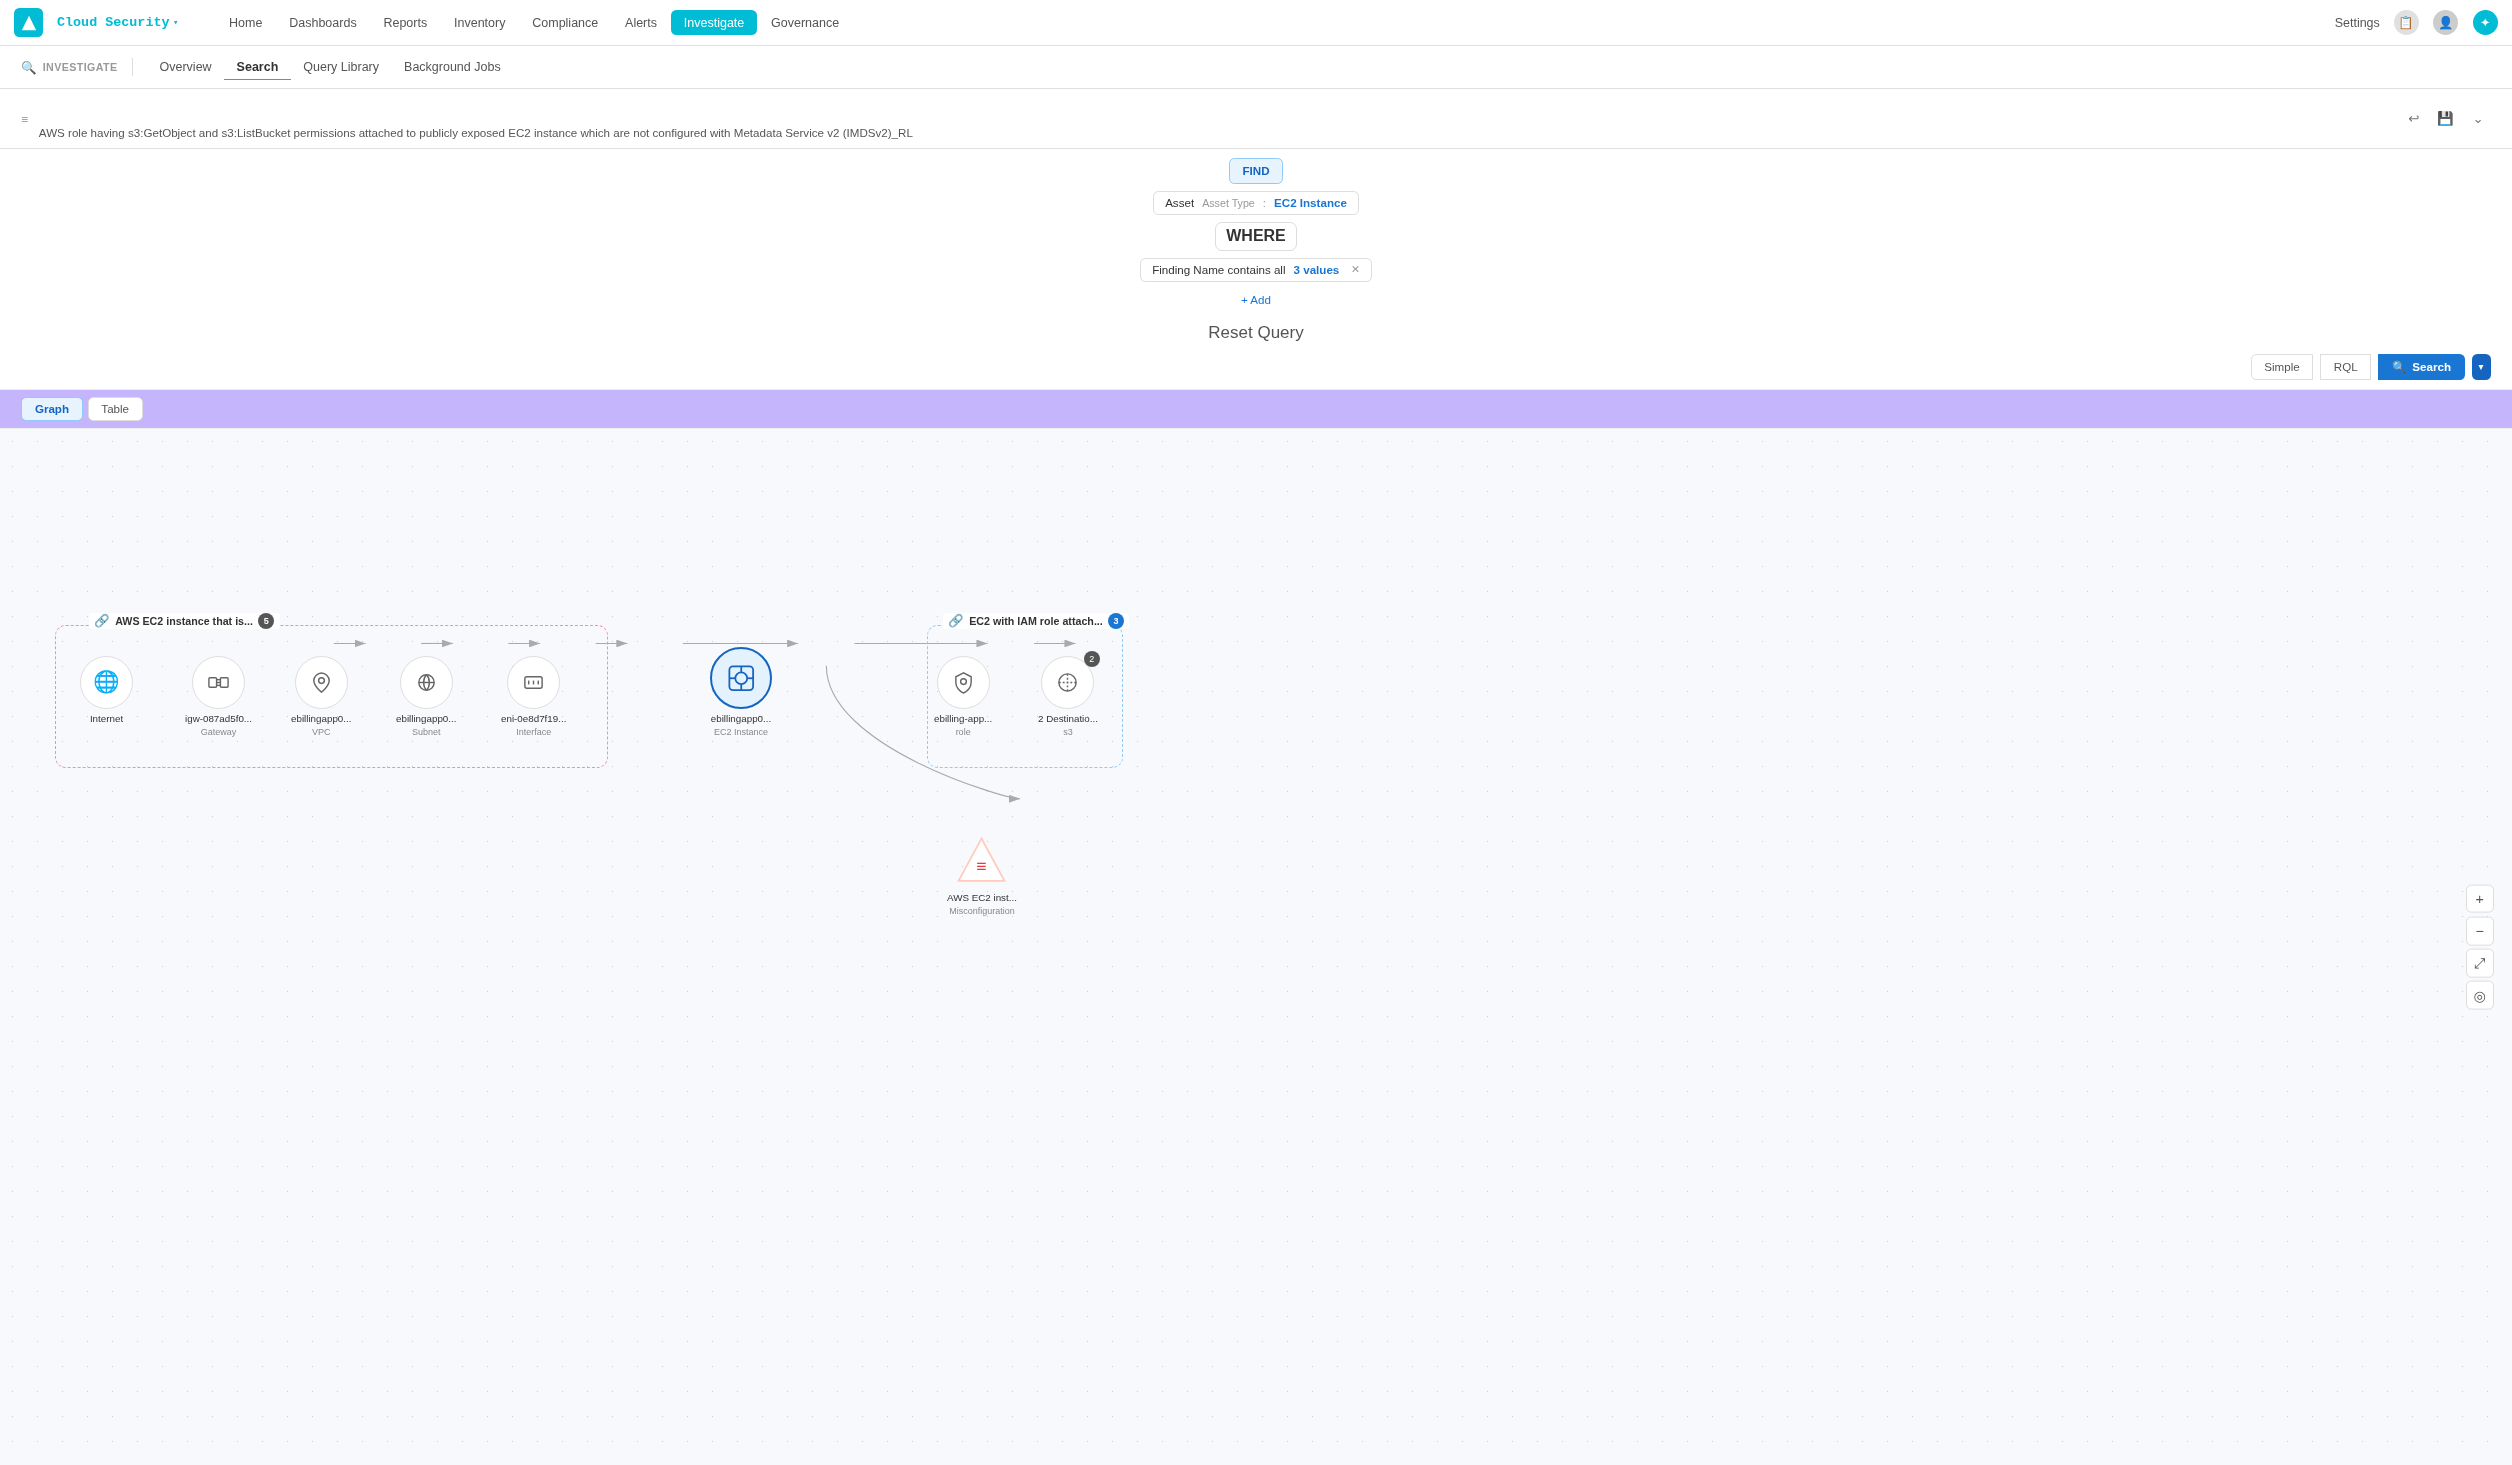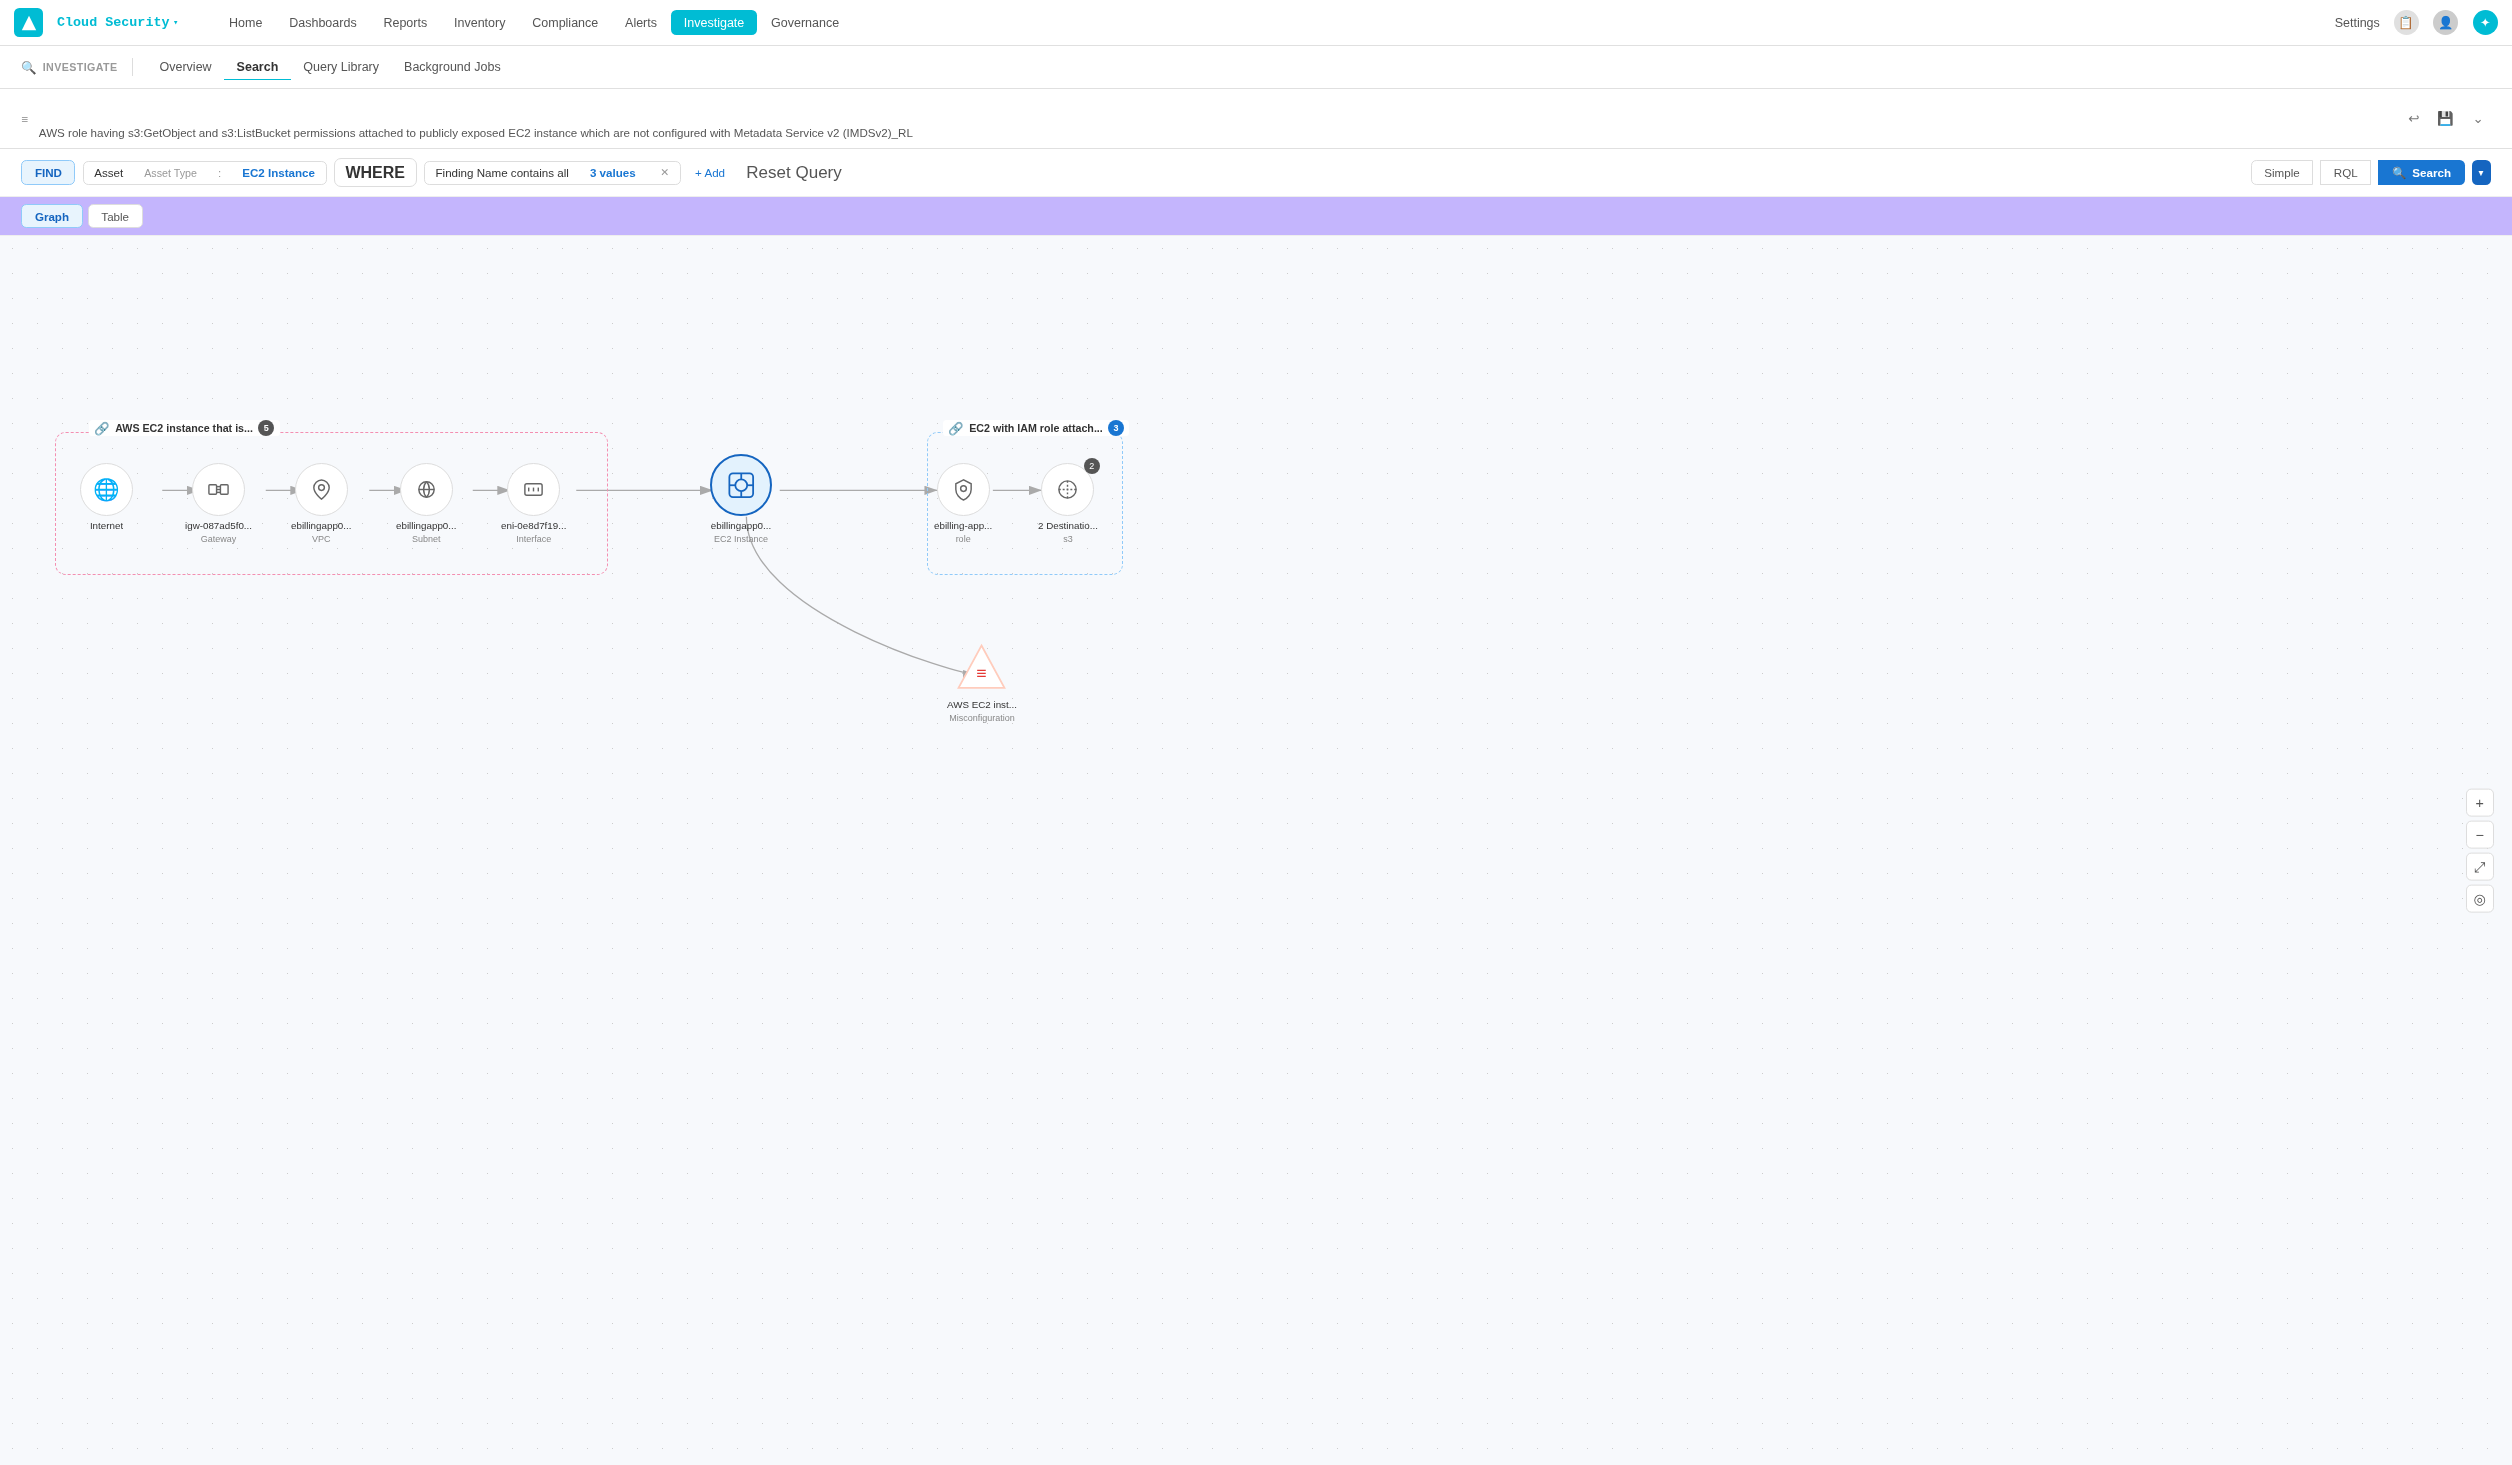--- a/index.html
+++ b/index.html
@@ -120,20 +120,21 @@
     }
 
     
     .filter-bar {
       background: #fff;
       padding: 9px 21.4px;
       display: flex;
       align-items: center;
       gap: 7.1px;
       border-bottom: 0.9px solid #eee;
+      flex-direction: column;
     }
     .filter-btn {
       padding: 5.3px 12.5px;
       border: 0.9px solid #ddd;
       border-radius: 5.3px;
       background: #fff;
       cursor: pointer;
       font-size: 11.6px;
       color: #333;
     }
@@ -144,21 +145,21 @@
       font-weight: 600;
     }
     .filter-pill {
       padding: 4.5px 10.7px;
       border: 0.9px solid #ddd;
       border-radius: 5.3px;
       background: #fff;
       font-size: 11.6px;
       color: #333;
       cursor: pointer;
-      display: flex; align-items: center; gap: 21px;
+      display: flex; align-items: center; gap: 8px;
     }
     .filter-pill .blue { color: #1976d2; font-weight: 600; }
     .filter-pill .close { color: #999; cursor: pointer; font-size: 10.7px; margin-left: 3.6px; }
     .where-btn {
       padding: 4.5px 10.7px;
       border: 0.9px solid #ddd;
       border-radius: 7px;
       background: #fff;
       font-size: 16px;
       color: #333;

